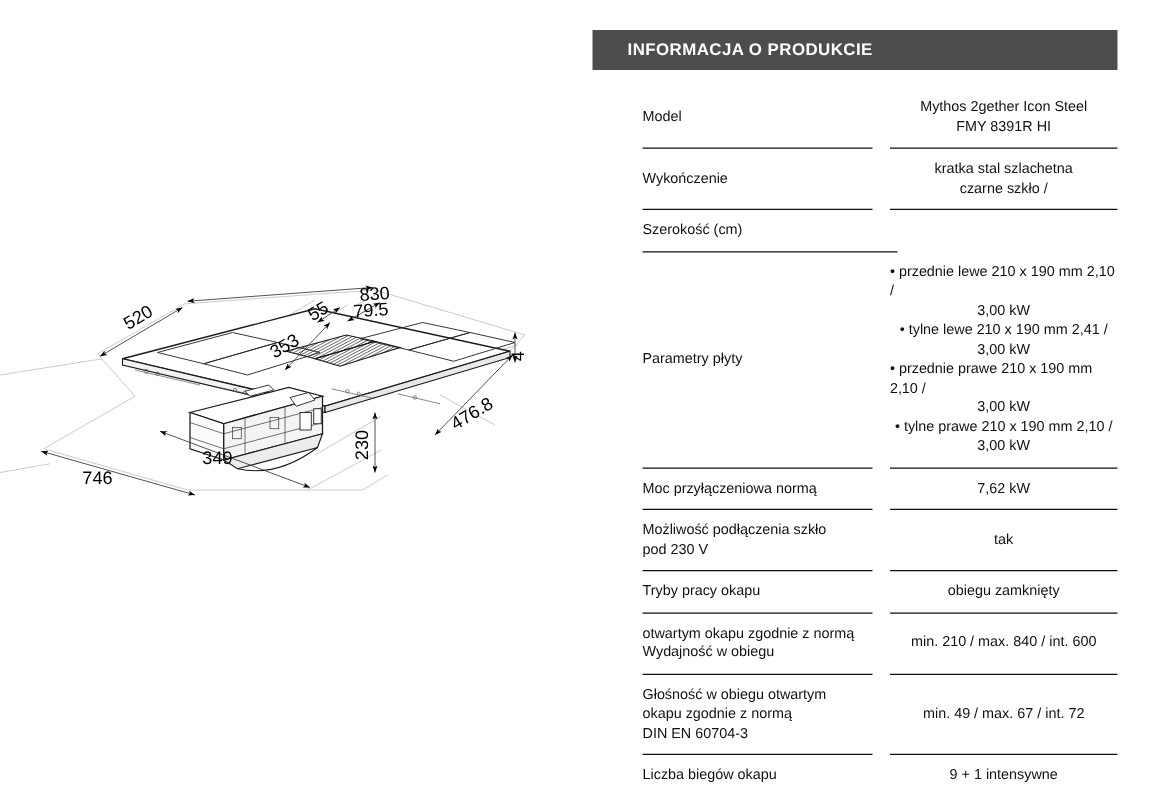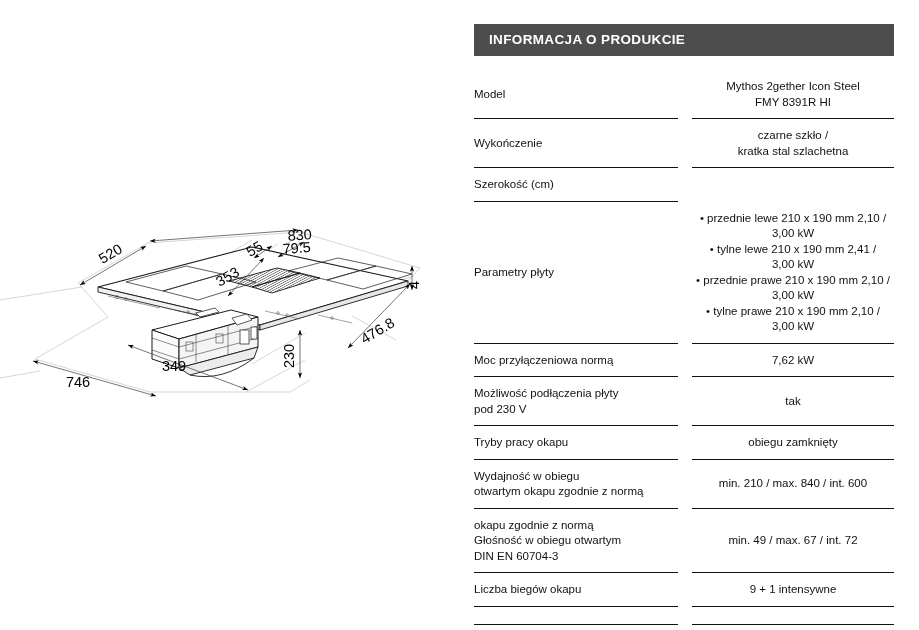--- a/index.html
+++ b/index.html
@@ -37,21 +37,21 @@
     top: 24px;
     width: 420px;
   }
 
   #spec-header {
     background: #4d4d4d;
     color: #ffffff;
     font-size: 13.5px;
     font-weight: bold;
     letter-spacing: 0.35px;
-    padding: 8px 0 8px 15px;
+    padding: 8px 0 8px 28px;
     height: 16px;
     line-height: 16px;
     box-sizing: content-box;
   }
 
   #spec-table {
     margin-top: 14px;
   }
 
   .spec-row {
@@ -64,20 +64,21 @@
     border-bottom: 1.4px solid #111111;
     box-sizing: border-box;
     display: flex;
     flex-direction: column;
     justify-content: center;
     padding: 9px 0 8px 0;
   }
   .spec-label {
     width: 204px;
     margin-right: 14px;
+    margin-left: 40px;
   }
   .spec-value {
     width: 202px;
     align-items: center;
   }
   .spec-label span, .spec-value span {
     display: block;
   }
 </style>
 </head>
@@ -216,22 +217,22 @@
         <div class="spec-value">
           <span>Mythos 2gether Icon Steel</span>
           <span>FMY 8391R HI</span>
         </div>
       </div>
       <div class="spec-row">
         <div class="spec-label">
           <span>Wykończenie</span>
         </div>
         <div class="spec-value">
+          <span>kratka stal szlachetna</span>
           <span>czarne szkło /</span>
-          <span>kratka stal szlachetna</span>
         </div>
       </div>
       <div class="spec-row">
         <div class="spec-label">
           <span>Szerokość (cm)</span>
         </div>
       </div>
       <div class="spec-row">
         <div class="spec-label">
           <span>Parametry płyty</span>
@@ -250,48 +251,48 @@
       <div class="spec-row">
         <div class="spec-label">
           <span>Moc przyłączeniowa normą</span>
         </div>
         <div class="spec-value">
           <span>7,62 kW</span>
         </div>
       </div>
       <div class="spec-row">
         <div class="spec-label">
-          <span>Możliwość podłączenia płyty</span>
+          <span>Możliwość podłączenia szkło</span>
           <span>pod 230 V</span>
         </div>
         <div class="spec-value">
           <span>tak</span>
         </div>
       </div>
       <div class="spec-row">
         <div class="spec-label">
           <span>Tryby pracy okapu</span>
         </div>
         <div class="spec-value">
           <span>obiegu zamknięty</span>
         </div>
       </div>
       <div class="spec-row">
         <div class="spec-label">
+          <span>otwartym okapu zgodnie z normą</span>
           <span>Wydajność w obiegu</span>
-          <span>otwartym okapu zgodnie z normą</span>
         </div>
         <div class="spec-value">
           <span>min. 210 / max. 840 / int. 600</span>
         </div>
       </div>
       <div class="spec-row">
         <div class="spec-label">
+          <span>Głośność w obiegu otwartym</span>
           <span>okapu zgodnie z normą</span>
-          <span>Głośność w obiegu otwartym</span>
           <span>DIN EN 60704-3</span>
         </div>
         <div class="spec-value">
           <span>min. 49 / max. 67 / int. 72</span>
         </div>
       </div>
       <div class="spec-row">
         <div class="spec-label">
           <span>Liczba biegów okapu</span>
         </div>

